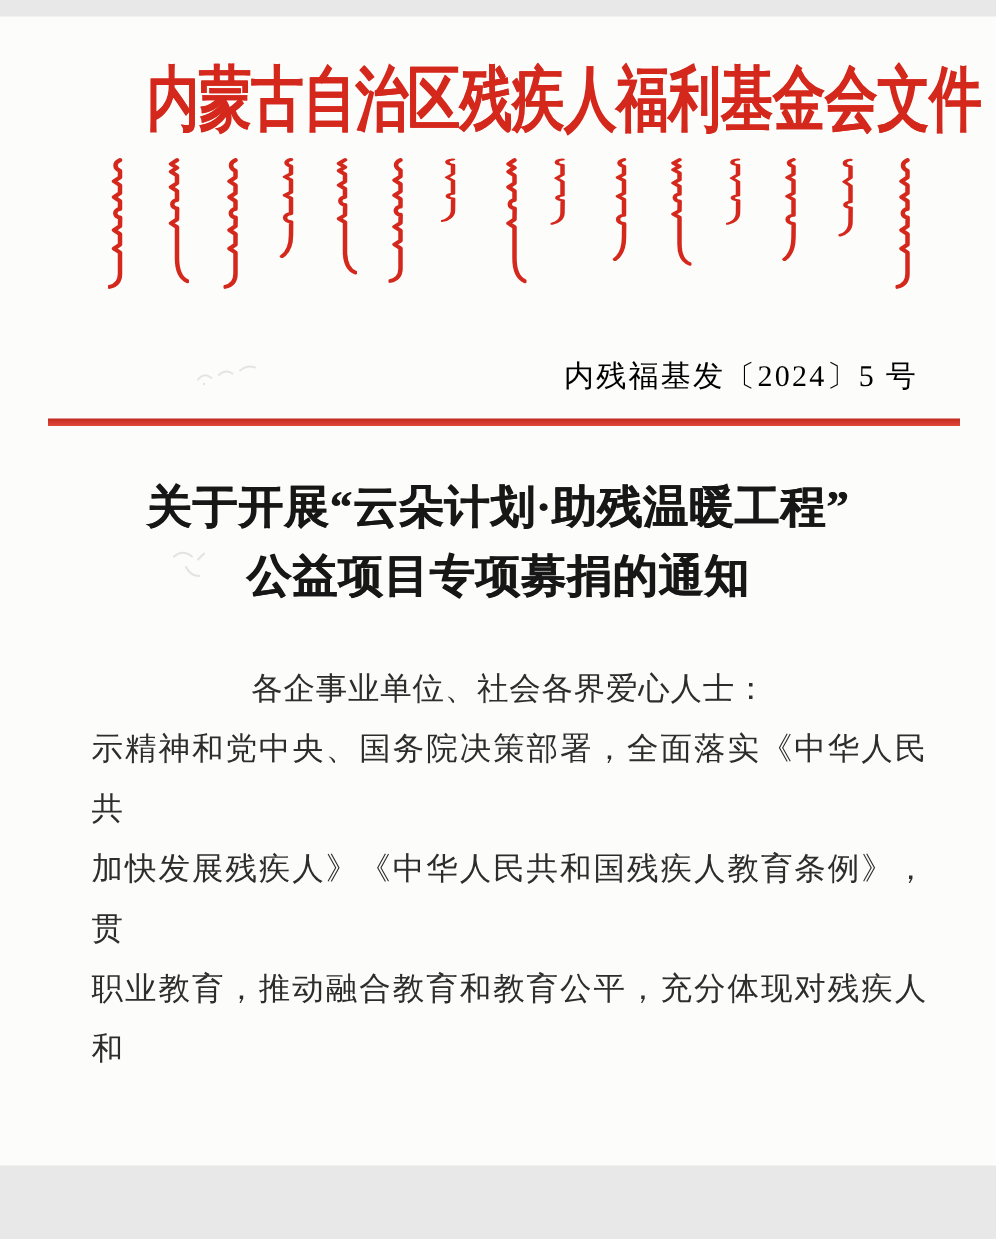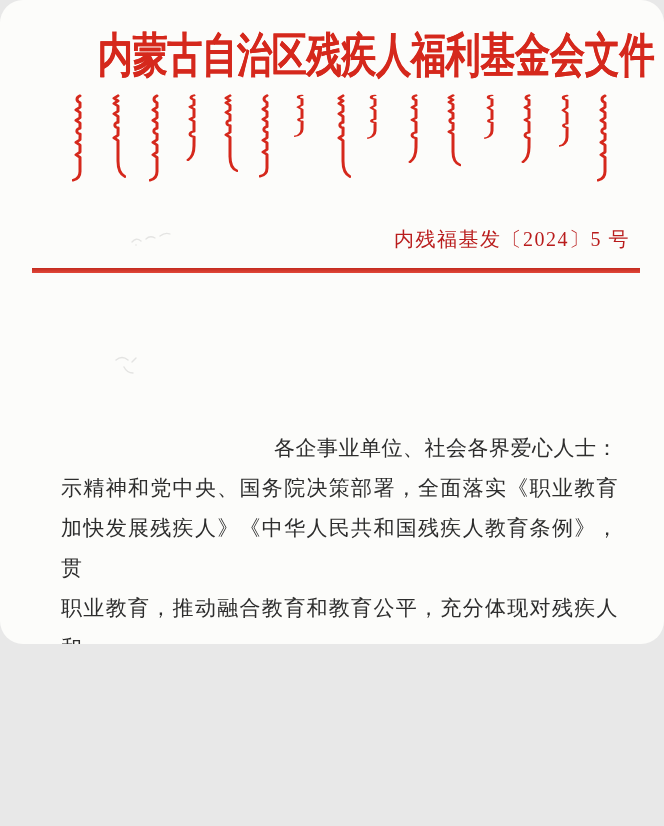--- a/index.html
+++ b/index.html
@@ -1,25 +1,24 @@
 <!DOCTYPE html>
 <html><head>
 <meta charset="utf-8">
 <style>
   * { margin: 0; padding: 0; box-sizing: border-box; }
   html, body { background: #e8e8e8; }
   .page {
     position: relative;
     width: 664px;
-    height: 644px;
-    margin: 0 auto;
+    height: 766px;
+    margin: 11px auto;
     background: #fcfcfa;
     overflow: hidden;
     font-family: "Liberation Serif", "DejaVu Serif", serif;
-    border-radius: 23px;
   }
   
   .org-title-wrap {
     position: absolute;
     top: 24px; left: 0; right: 0;
     text-align: center;
     white-space: nowrap;
   }
   .org-title {
     display: inline-block;
@@ -34,24 +33,24 @@
   
   .mongolian-row {
     position: absolute;
     top: 93px; left: 52px;
     width: 565px; height: 92px;
   }
   .mongolian-row svg { display: block; width: 565px; height: 92px; }
   
   .doc-number {
     position: absolute;
-    top: 226px; right: 34px;
+    top: 226px; right: 52px;
     font-size: 20px;
     letter-spacing: 1.5px;
-    color: #b91c1c;
+    color: #000000;
     white-space: nowrap;
   }
   
   .red-rule {
     position: absolute;
     top: 268px; left: 32px;
     width: 608px; height: 4.5px;
     background: linear-gradient(#c22a1e, #e2483a);
   }
   
@@ -71,21 +70,21 @@
   
   .body-block {
     position: absolute;
     top: 428px; left: 61px;
     width: 557px;
     font-size: 21px;
     line-height: 40px;
     color: #2d2d2d;
     letter-spacing: 0.5px;
   }
-  .salutation { text-align: right; }
+  .salutation { text-align: center; }
   .body-line {
     text-align: justify;
     text-align-last: justify;
   }
   .indent { text-indent: 2.15em; }
   
   .page-number {
     position: absolute;
     top: 787px; left: 0; right: 10px;
     text-align: center;
@@ -139,28 +138,32 @@
 
   <svg class="artifact" style="left:128px; top:230px;" width="52" height="20">
     <path d="M4,12 q4,-5 9,-1 M18,9 q4,-4 9,-1 M32,6 q5,-4 10,-2" fill="none" stroke="#9a9a9a" stroke-width="1.3" opacity="0.55" stroke-linecap="round"></path>
     <circle cx="8" cy="15" r="0.8" fill="#9a9a9a" opacity="0.5"></circle>
   </svg>
 
   <div class="doc-number">内残福基发〔2024〕5 号</div>
 
   <div class="red-rule"></div>
 
+  <div class="doc-title">
+    <div>关于开展“云朵计划·助残温暖工程”</div>
+    <div>公益项目专项募捐的通知</div>
+  </div>
 
   <svg class="artifact" style="left:110px; top:352px;" width="36" height="30">
     <path d="M6,8 q6,-5 12,0 M14,15 q3,6 9,6 M22,10 l4,-4" fill="none" stroke="#8f8f8f" stroke-width="1.4" opacity="0.5" stroke-linecap="round"></path>
   </svg>
 
   <div class="body-block">
     <div class="salutation">各企事业单位、社会各界爱心人士：</div>
-    <div class="body-line">示精神和党中央、国务院决策部署，全面落实《职业教育</div>
+    <div class="body-line">示精神和党中央、国务院决策部署，全面落实《中华人民共</div>
     <div class="body-line">加快发展残疾人》《中华人民共和国残疾人教育条例》，贯</div>
     <div class="body-line">职业教育，推动融合教育和教育公平，充分体现对残疾人和</div>
 
   </div>
 
   <div class="page-number">1</div>
 
 </div>
 
 </body></html>

